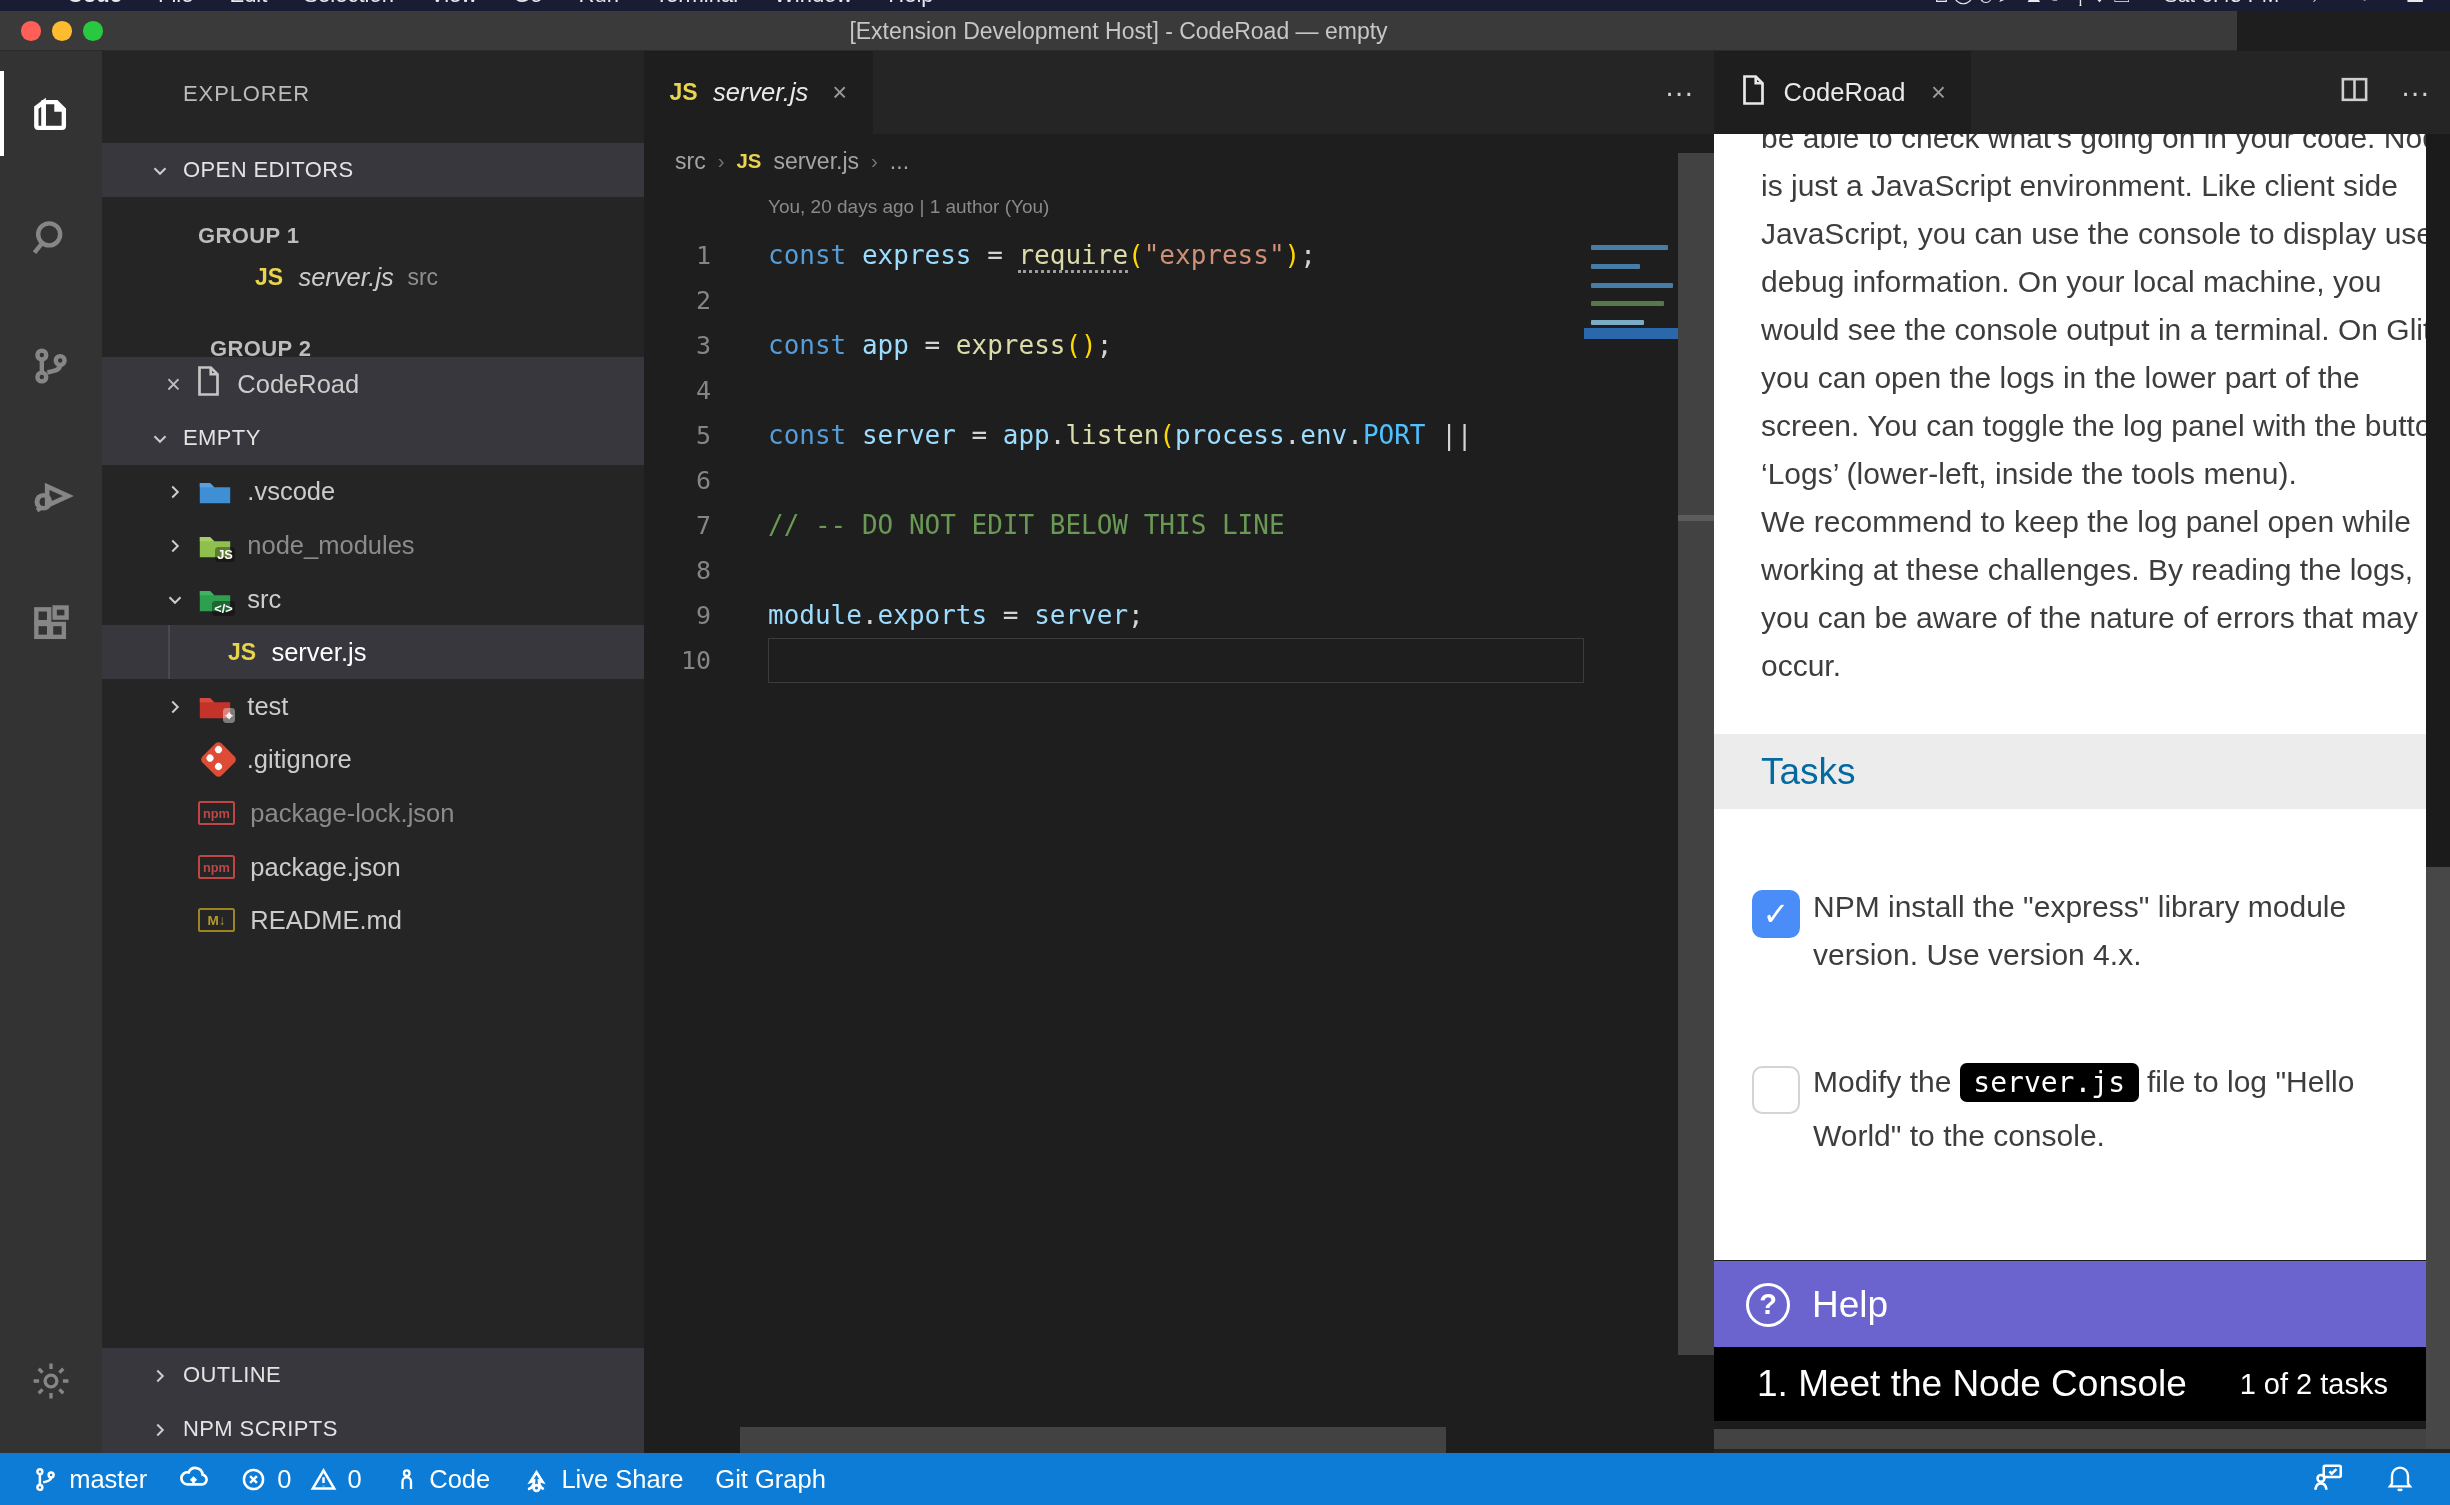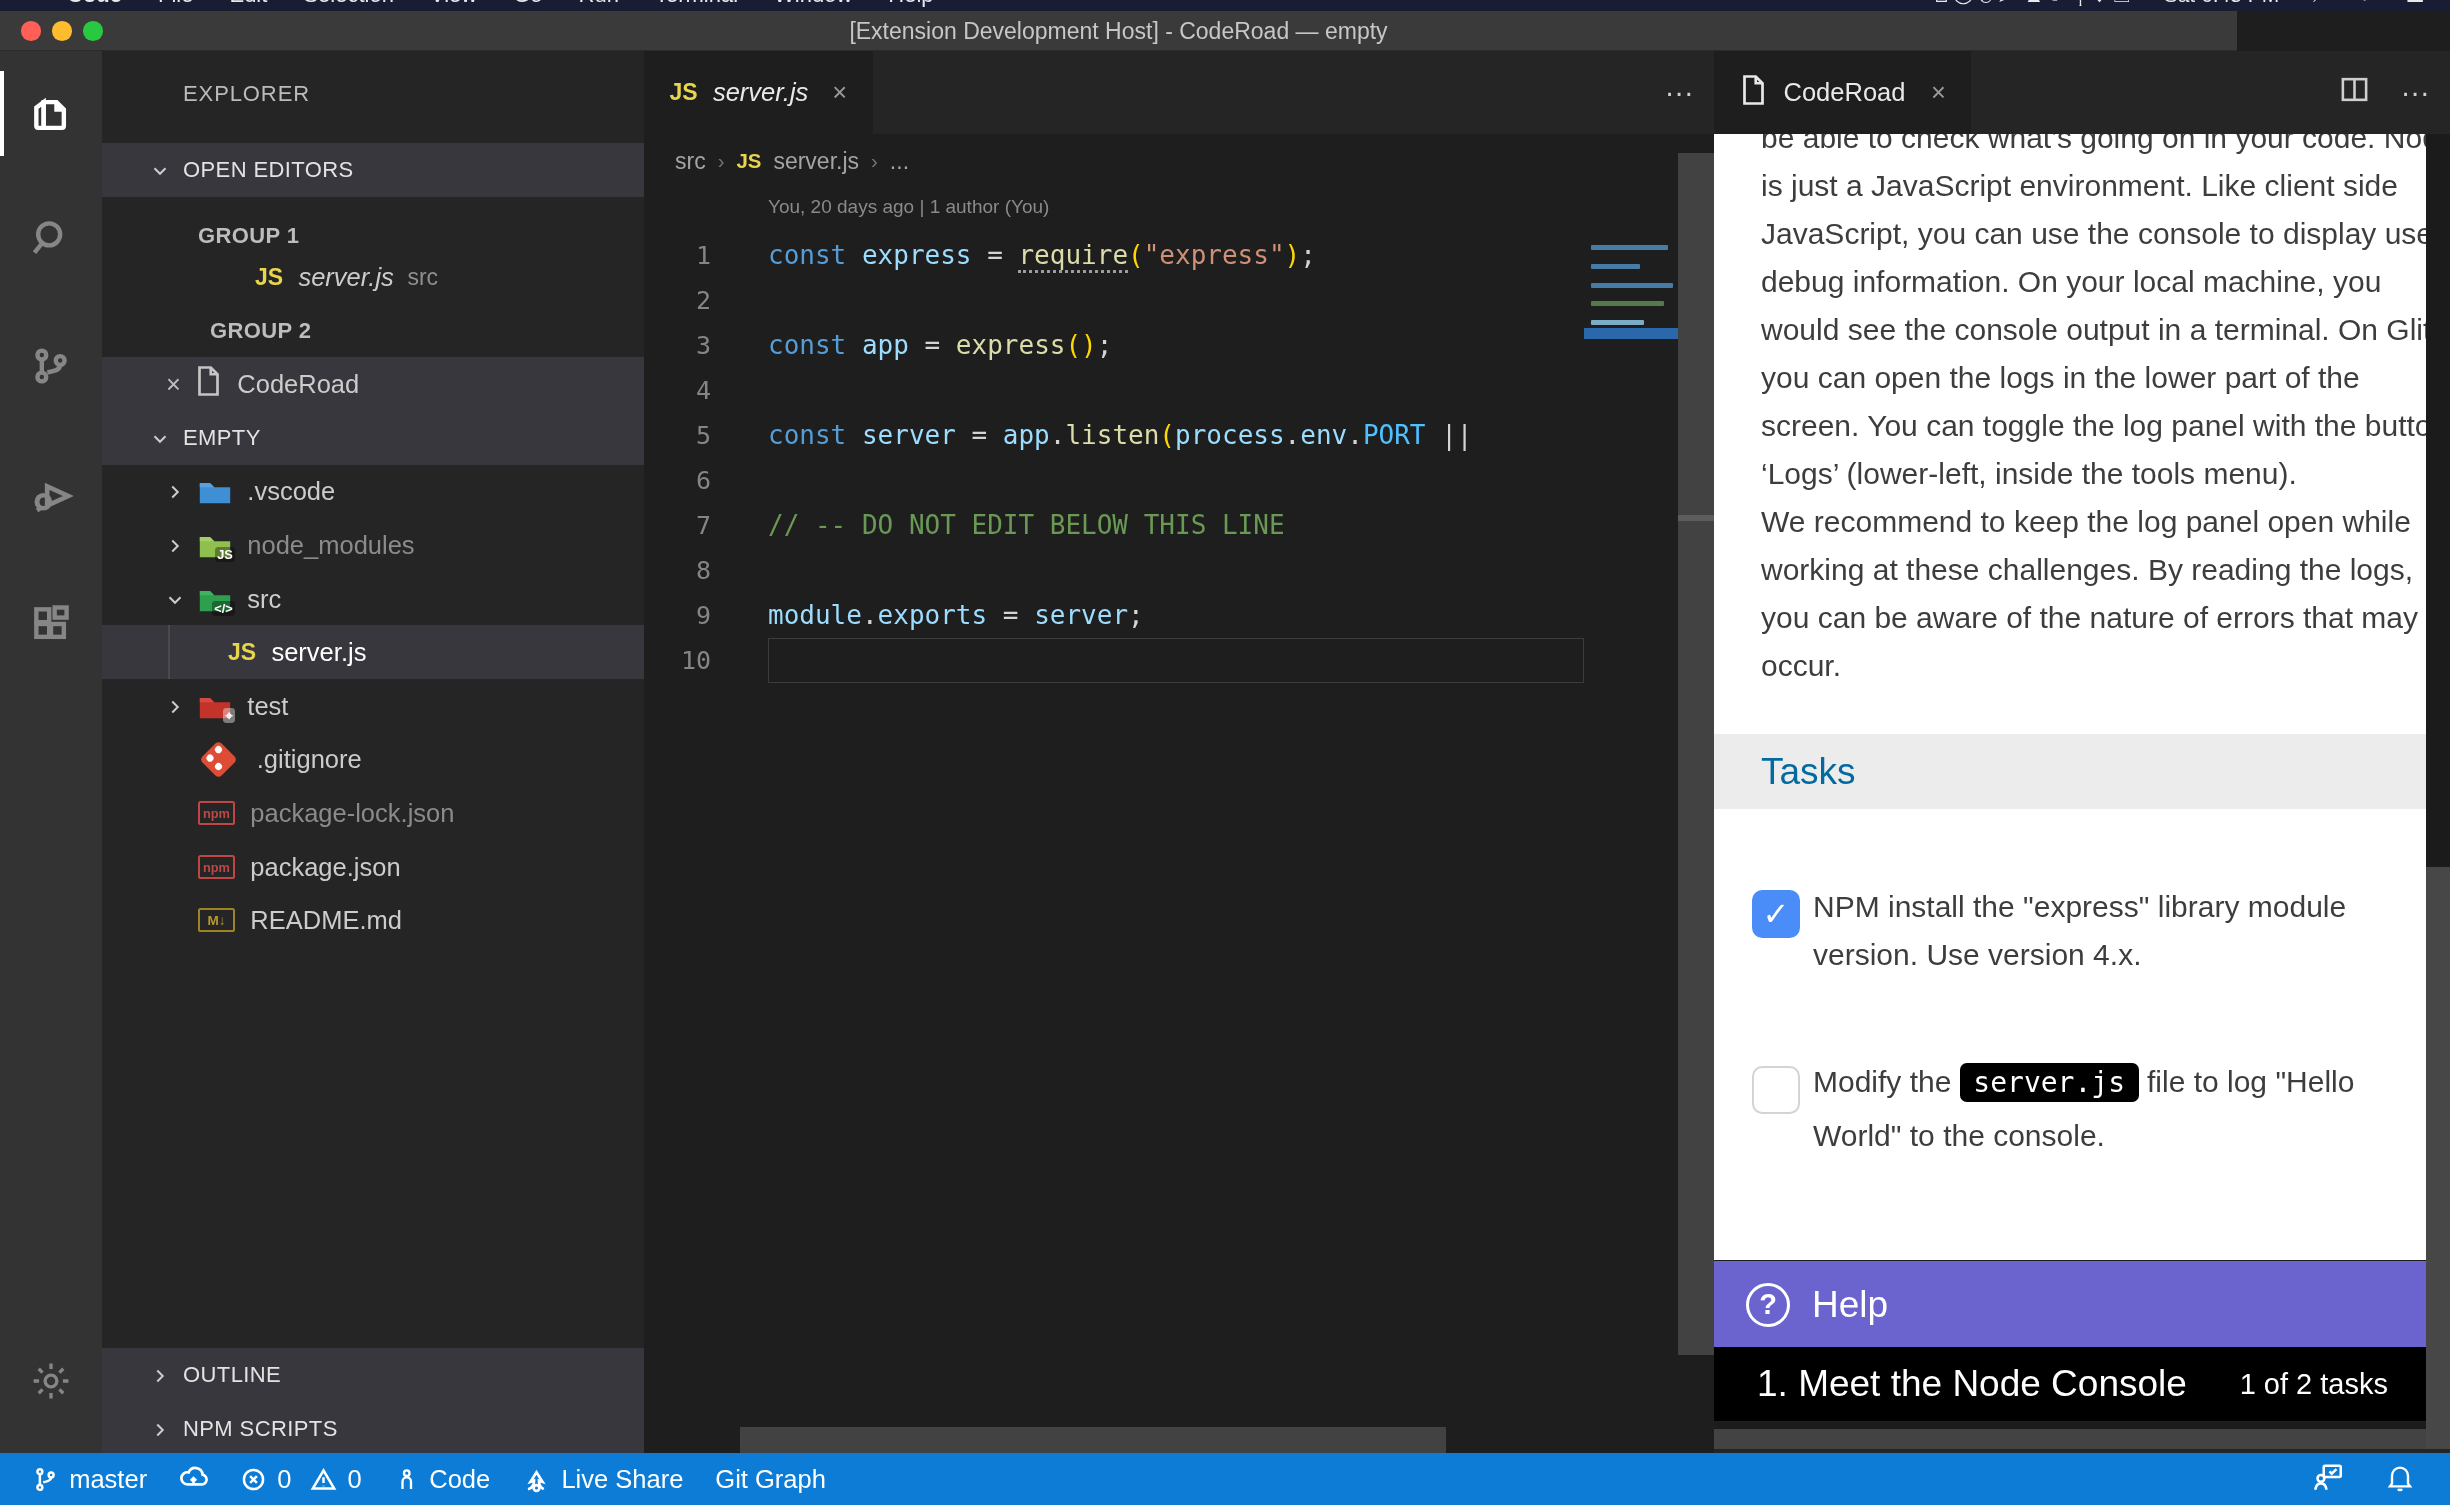--- a/index.html
+++ b/index.html
@@ -223,21 +223,21 @@
         <span class="sec-label">OPEN EDITORS</span>
       </div>
       <div class="row" style="top:158px; padding-left:96px">
         <span class="grp-label">GROUP 1</span>
       </div>
       <div class="row" style="top:199px; padding-left:153px">
         <span class="jsbadge">JS</span>
         <span class="fname" style="font-style:italic">server.js</span>
         <span class="fdetail">src</span>
       </div>
-      <div class="row" style="top:253px; padding-left:108px">
+      <div class="row" style="top:271px; padding-left:108px">
         <span class="grp-label">GROUP 2</span>
       </div>
       <div class="row sel" style="top:306px; padding-left:64px">
         <span class="x-close">×</span>
         <span class="docico"><svg viewBox="0 0 24 28">
               <path d="M4 2h10l6 6v18H4z"></path>
               <path d="M14 2v6h6"></path>
             </svg></span>
         <span class="fname">CodeRoad</span>
       </div>
@@ -292,21 +292,21 @@
               <path d="M2 6h12l5 5h-17z" fill="#d64a41"></path>
             </svg><span class="foldbadge" style="background:rgba(255,255,255,0.4)">⌖</span></span>
         <span class="fname">test</span>
       </div>
       <div class="row" style="top:681px; padding-left:100px">
         <span class="gitico">
             <i style="left:3.4px;top:3.4px"></i>
             <i style="left:15.3px;top:15.3px"></i>
             <i style="left:3.4px;top:15.3px"></i>
           </span>
-        <span class="fname" style="margin-left:21px">.gitignore</span>
+        <span class="fname" style="margin-left:11px">.gitignore</span>
       </div>
       <div class="row" style="top:735px; padding-left:96px">
         <span class="npmico">npm</span>
         <span class="fname dim">package-lock.json</span>
       </div>
       <div class="row" style="top:789px; padding-left:96px">
         <span class="npmico">npm</span>
         <span class="fname">package.json</span>
       </div>
       <div class="row" style="top:842px; padding-left:96px">

